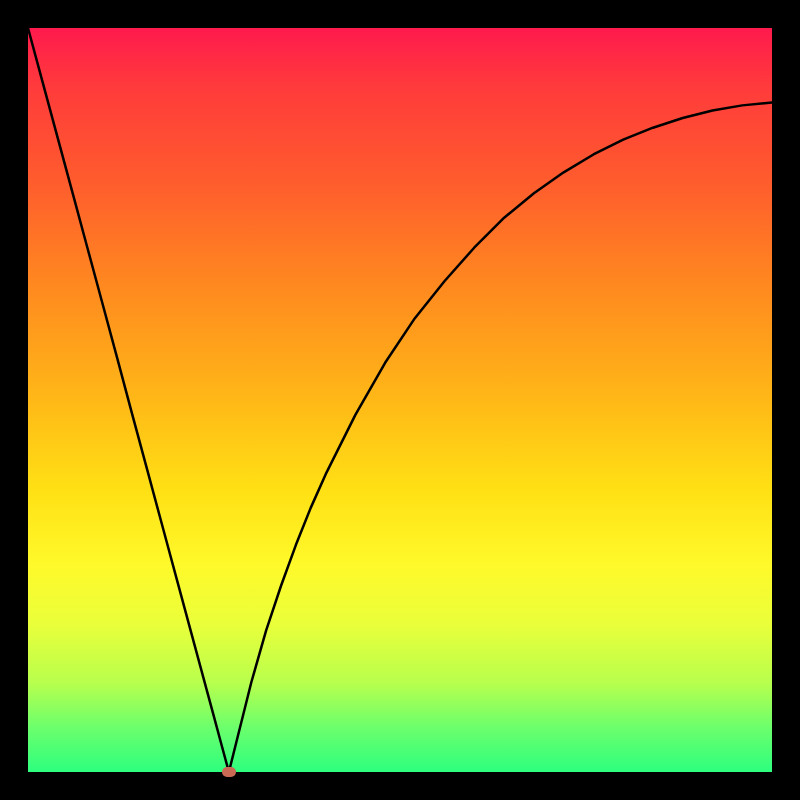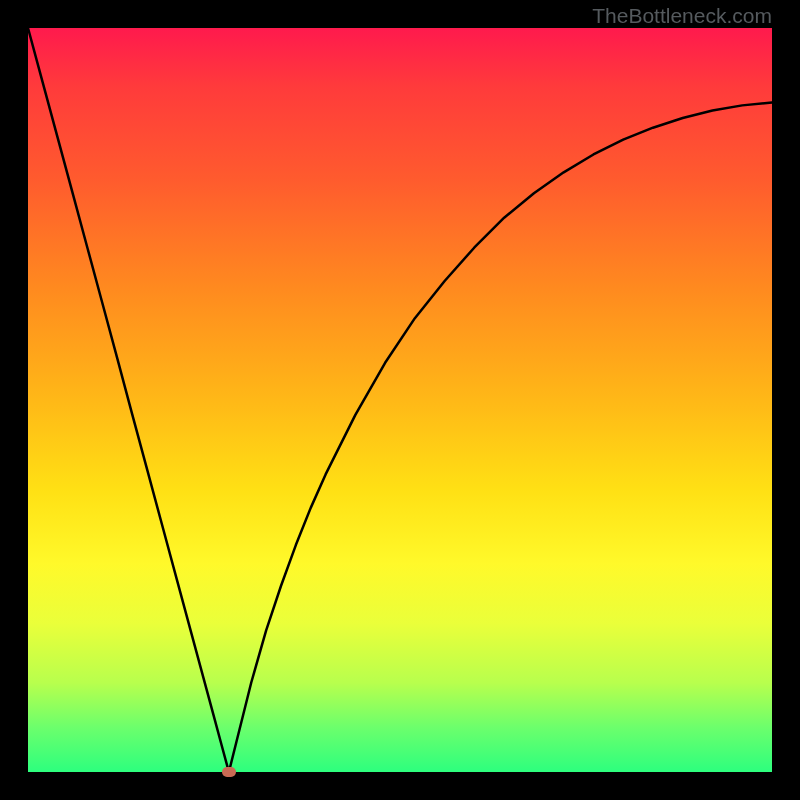--- a/index.html
+++ b/index.html
@@ -57,14 +57,13 @@
 </head>
 <body>
 
 <div class="outer">
   <div class="plot-area">
     <svg class="curve" viewBox="0 0 744 744" preserveAspectRatio="none">
       <path id="curve-path" fill="none" stroke="#000" stroke-width="2.5" stroke-linejoin="round" stroke-linecap="round" d="M0.00 0.00 L14.88 55.06 L29.76 110.11 L44.64 165.17 L59.52 220.22 L74.40 275.28 L89.28 330.34 L104.16 386.14 L119.04 441.19 L133.92 496.25 L148.80 551.30 L163.68 606.36 L178.56 661.42 L186.00 688.94 L193.44 716.47 L200.88 744.00 L208.32 714.24 L215.76 684.48 L223.20 654.72 L238.08 602.64 L252.96 558.00 L267.84 517.08 L282.72 479.88 L297.60 446.40 L327.36 386.88 L357.12 334.80 L386.88 290.16 L416.64 252.96 L446.40 219.48 L476.16 189.72 L505.92 165.17 L535.68 144.34 L565.44 126.48 L595.20 111.60 L624.96 99.70 L654.72 90.02 L684.48 82.58 L714.24 77.38 L744.00 74.40"></path>
     </svg>
     <div id="minpt" class="minpoint" style="left: 200.88px; top: 744px; background: rgb(201, 106, 84);"></div>
   </div>
-  <div class="attribution">TheBottleneck.com</div>
 </div>
 
 </body></html>

